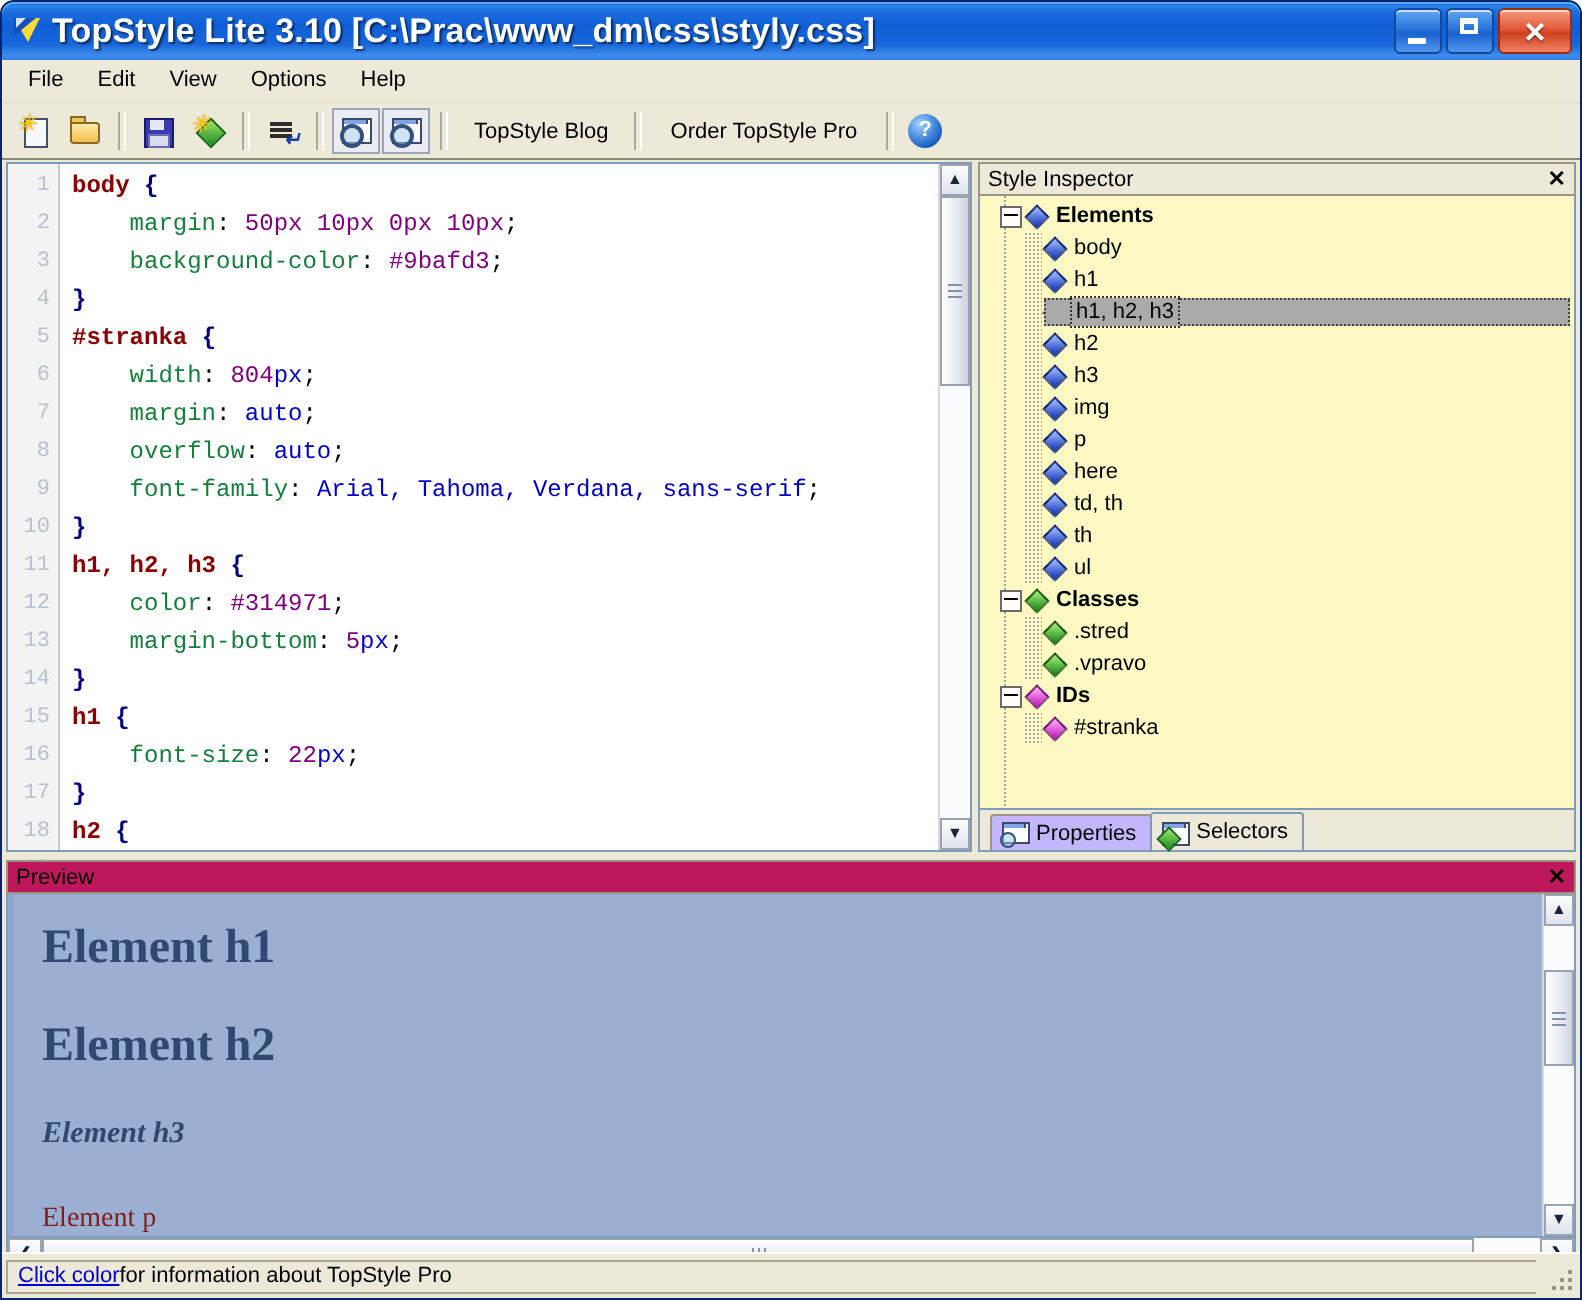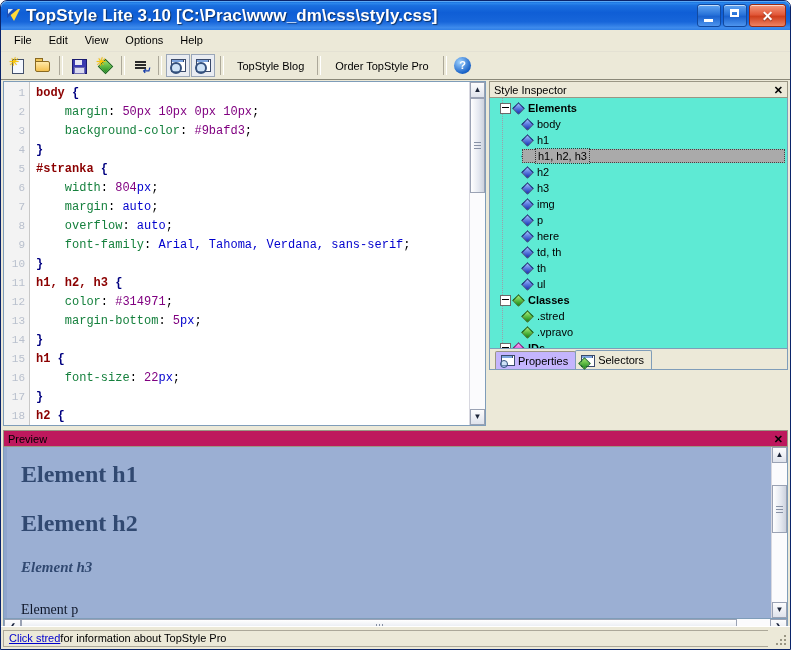--- a/index.html
+++ b/index.html
@@ -314,40 +314,40 @@
   .grip { width: 7px; height: 7px; }
   .grip i {
     display: block; height: 1px; background: #8791a5; margin-bottom: 2px;
   }
 
   
   .inspector {
     flex: 1;
     margin-left: 3px;
     display: flex; flex-direction: column;
-    height: 289px;
+    height: 345px;
   }
   .panel-head {
     height: 17px;
     background: #ece9d8;
     border: 1px solid #9a9684;
     box-sizing: border-box;
     display: flex; align-items: center;
     padding-left: 4px;
     font-size: 11px;
     position: relative;
   }
   .panel-head .x {
     position: absolute; right: 4px; top: 1px;
     font-size: 11px; font-weight: bold; color: #000;
     line-height: 14px;
   }
   .tree-box {
     flex: 1;
-    background: #5eead4;
+    background: #fef9c3;
     border: 1px solid #7f9db9;
     border-top: none;
     box-sizing: border-box;
     overflow: hidden;
     position: relative;
     padding-top: 2px;
   }
   .trow {
     height: 16px; line-height: 16px;
     display: flex; align-items: center;
@@ -464,21 +464,21 @@
     padding: 10px 0 0 14px;
     box-sizing: border-box;
     overflow: hidden;
     font-family: "Liberation Serif", serif;
     color: #314971;
     border-left: 3px solid #8fa5cd;
   }
   .pv-h1 { font-size: 24px; font-weight: bold; margin: 4px 0 22px 0; }
   .pv-h2 { font-size: 24px; font-weight: bold; margin: 0 0 22px 0; }
   .pv-h3 { font-size: 15px; font-weight: bold; font-style: italic; margin: 0 0 26px 0; }
-  .pv-p  { font-size: 14px; color: #0f172a; margin: 0; }
+  .pv-p  { font-size: 14px; color: #7f1d1d; margin: 0; }
 
   .hsb {
     margin: 0 2px;
     height: 17px;
     display: flex;
     border: 1px solid #7f9db9;
     border-top: none;
     box-sizing: border-box;
     background: #f3f3f7;
   }
@@ -849,21 +849,21 @@
             <i></i>
             <i></i>
           </span>
       </div>
     </div>
     <div class="hsb-btn">❯</div>
   </div>
 
   <div class="statusbar">
     <div class="status-inner">
-      <span class="status-link">Click stred</span>
+      <span class="status-link">Click color</span>
       <span> for information about TopStyle Pro</span>
     </div>
     <div class="grip-corner">
       <i style="right:2px;bottom:2px"></i>
         <i style="right:6px;bottom:2px"></i>
         <i style="right:10px;bottom:2px"></i>
       <i style="right:2px;bottom:6px"></i>
         <i style="right:6px;bottom:6px"></i>
       <i style="right:2px;bottom:10px"></i>
     </div>

